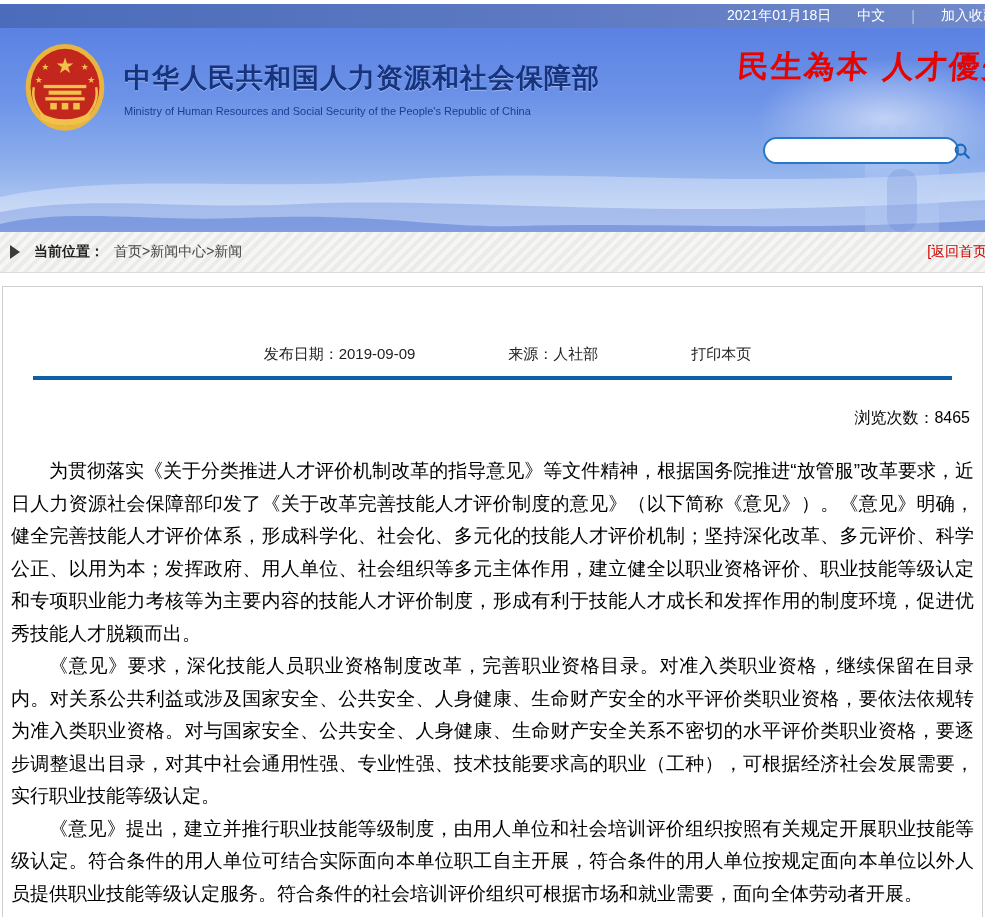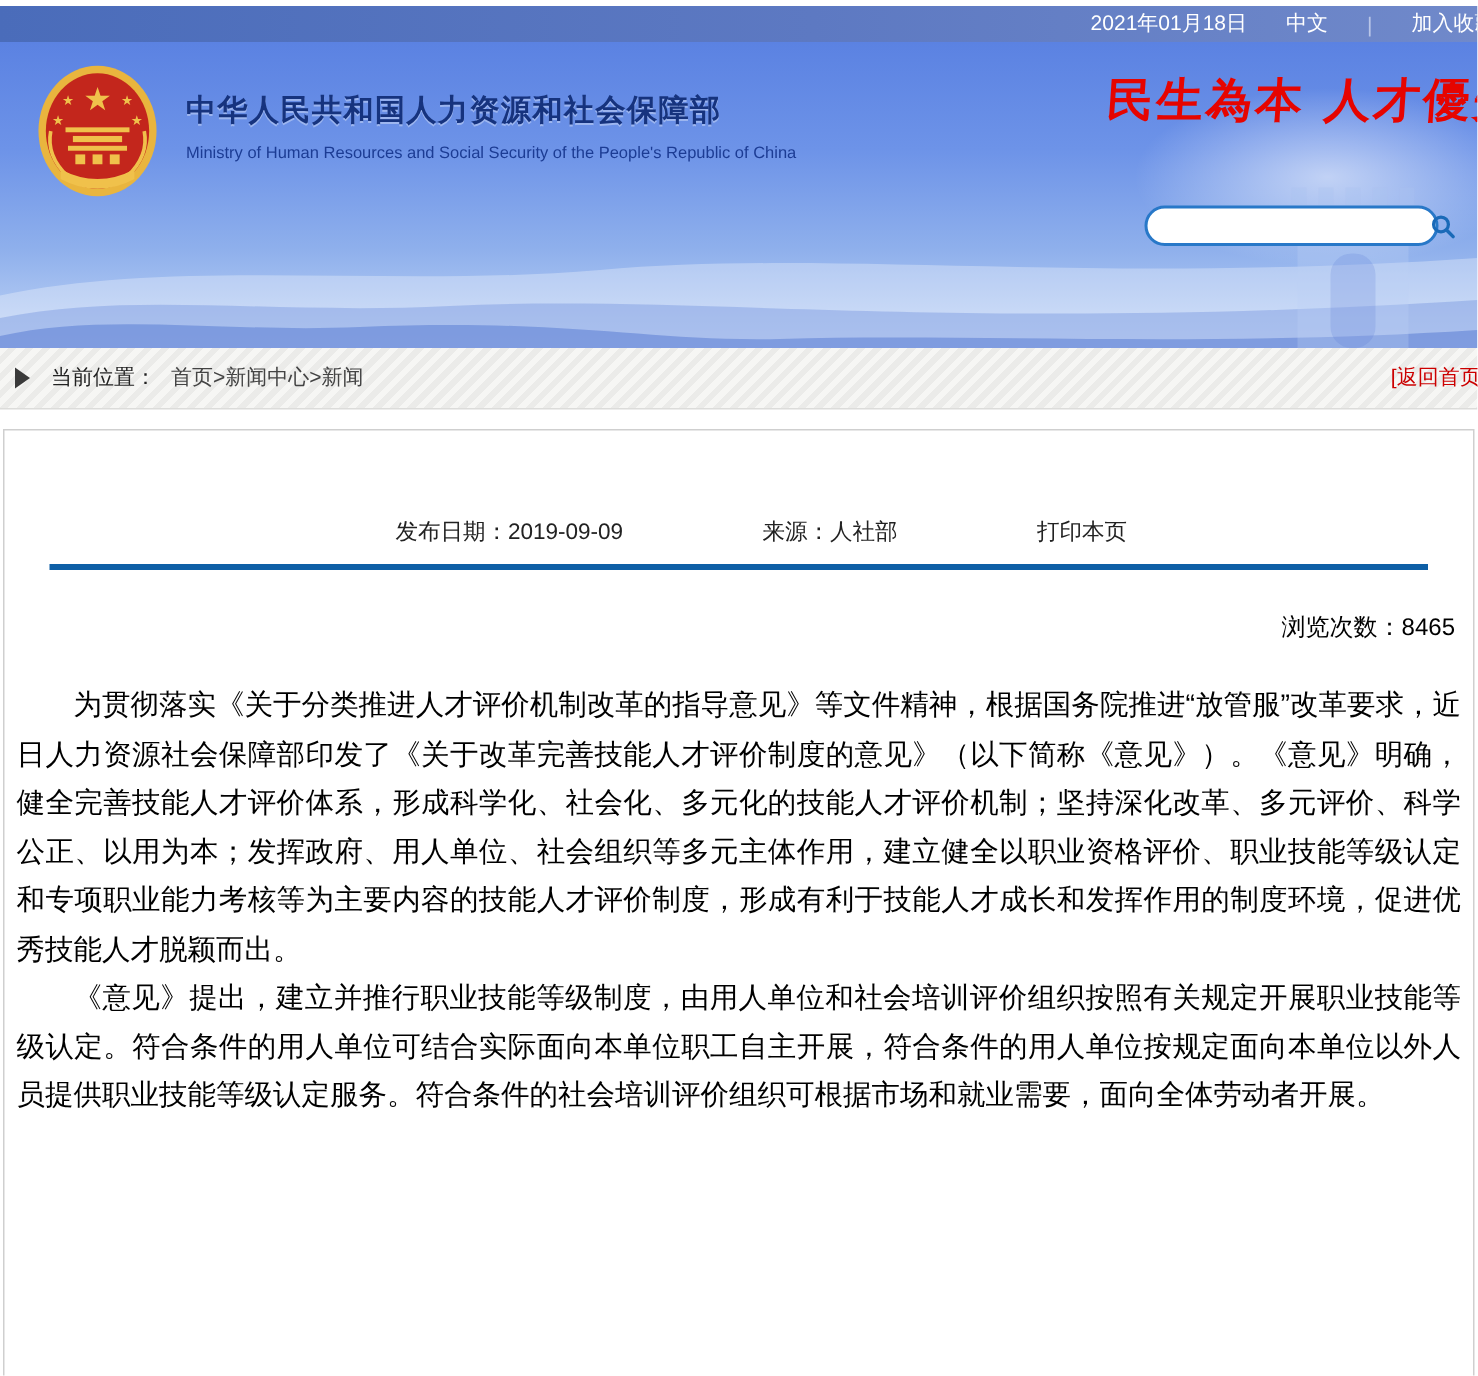--- a/index.html
+++ b/index.html
@@ -21,21 +21,21 @@
   .header { position: relative; height: 204px; overflow: hidden;
     background: linear-gradient(180deg, #5b82e2 0%, #6d93e8 35%, #8fb0ec 68%, #c3d6f6 100%); }
   .header .cloud { position: absolute; right: -30px; top: 30px; width: 260px; height: 120px;
     background: radial-gradient(ellipse at center, rgba(255,255,255,0.55) 0%, rgba(255,255,255,0) 70%); }
   .header .mountains { position: absolute; left: 0; bottom: 0; width: 100%; height: 90px; }
   .header .tower { position: absolute; right: 28px; bottom: 0; width: 110px; height: 125px; opacity: .55; }
 
   .emblem-wrap { position: absolute; left: 24px; top: 14px; width: 82px; height: 94px; }
 
   .title-block { position: absolute; left: 124px; top: 32px; }
-  .title-cn { font-size: 20px; font-weight: bold; color: #16337e; letter-spacing: 1px;
+  .title-cn { font-size: 27px; font-weight: bold; color: #16337e; letter-spacing: 1px;
     text-shadow: 0 1px 0 rgba(255,255,255,0.35); }
   .title-en { margin-top: 9px; font-size: 11px; color: #1c3c94; }
 
   .slogan { position: absolute; left: 738px; top: 18px; width: 250px;
     font-size: 31px; font-weight: bold; color: #e60400; white-space: nowrap;
     font-family: "DejaVu Serif", "Liberation Serif", serif; letter-spacing: 2px;
     transform: skewX(-4deg); }
 
   .searchbox { position: absolute; left: 763px; top: 109px; width: 196px; height: 27px;
     background: #ffffff; border: 2px solid #2878c8; border-radius: 14px;
@@ -44,21 +44,21 @@
     background: transparent; font-family: inherit; }
   .searchbox .mag { width: 18px; height: 18px; cursor: pointer; flex: none; }
 
   
   .crumbbar { position: relative; height: 41px;
     background: repeating-linear-gradient(135deg, #f6f6f4 0px, #f6f6f4 4px, #ebebe9 4px, #ebebe9 8px);
     border-bottom: 1px solid #dcdcda;
     display: flex; align-items: center; font-size: 14px; color: #333; }
   .crumbbar .tri { width: 0; height: 0; margin: 0 14px 0 10px;
     border-left: 10px solid #3a3a3a; border-top: 7px solid transparent; border-bottom: 7px solid transparent; }
-  .crumbbar .lbl { font-weight: normal; color: #222; margin-right: 10px; }
+  .crumbbar .lbl { font-weight: bold; color: #222; margin-right: 10px; }
   .crumbbar .path { color: #444; cursor: pointer; text-align: right; }
   .crumbbar .home { position: absolute; right: -6px; color: #cc0000; cursor: pointer; text-decoration: none; }
 
   
   .panel { margin: 13px 2px 0 2px; width: 981px; height: 900px;
     background: #fff; border: 1px solid #cfcfcf; padding-top: 30px; }
 
   .art-title { text-align: center; padding-left: 112px; font-size: 26px; font-weight: bold;
     color: #000; letter-spacing: 1px; }
 
@@ -155,16 +155,17 @@
     <span>来源：人社部</span>
     <span class="print">打印本页</span>
   </div>
 
   <div class="divider"></div>
 
   <div class="views">浏览次数：8465</div>
 
   <div class="body-text">
     <p>为贯彻落实《关于分类推进人才评价机制改革的指导意见》等文件精神，根据国务院推进“放管服”改革要求，近日人力资源社会保障部印发了《关于改革完善技能人才评价制度的意见》（以下简称《意见》）。《意见》明确，健全完善技能人才评价体系，形成科学化、社会化、多元化的技能人才评价机制；坚持深化改革、多元评价、科学公正、以用为本；发挥政府、用人单位、社会组织等多元主体作用，建立健全以职业资格评价、职业技能等级认定和专项职业能力考核等为主要内容的技能人才评价制度，形成有利于技能人才成长和发挥作用的制度环境，促进优秀技能人才脱颖而出。</p>
+    <p>《意见》要求，深化技能人员职业资格制度改革，完善职业资格目录。对准入类职业资格，继续保留在目录内。对关系公共利益或涉及国家安全、公共安全、人身健康、生命财产安全的水平评价类职业资格，要依法依规转为准入类职业资格。对与国家安全、公共安全、人身健康、生命财产安全关系不密切的水平评价类职业资格，要逐步调整退出目录，对其中社会通用性强、专业性强、技术技能要求高的职业（工种），可根据经济社会发展需要，实行职业技能等级认定。</p>
     <p>《意见》提出，建立并推行职业技能等级制度，由用人单位和社会培训评价组织按照有关规定开展职业技能等级认定。符合条件的用人单位可结合实际面向本单位职工自主开展，符合条件的用人单位按规定面向本单位以外人员提供职业技能等级认定服务。符合条件的社会培训评价组织可根据市场和就业需要，面向全体劳动者开展。</p>
 
   </div>
 </div>
 
 </body></html>

